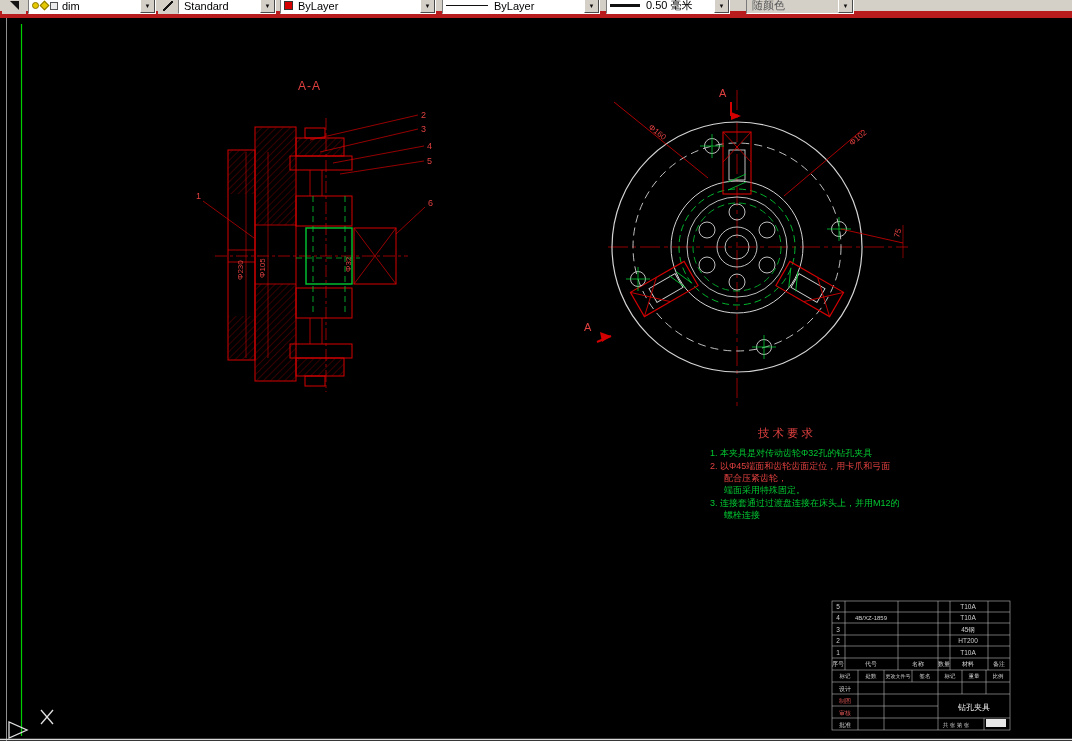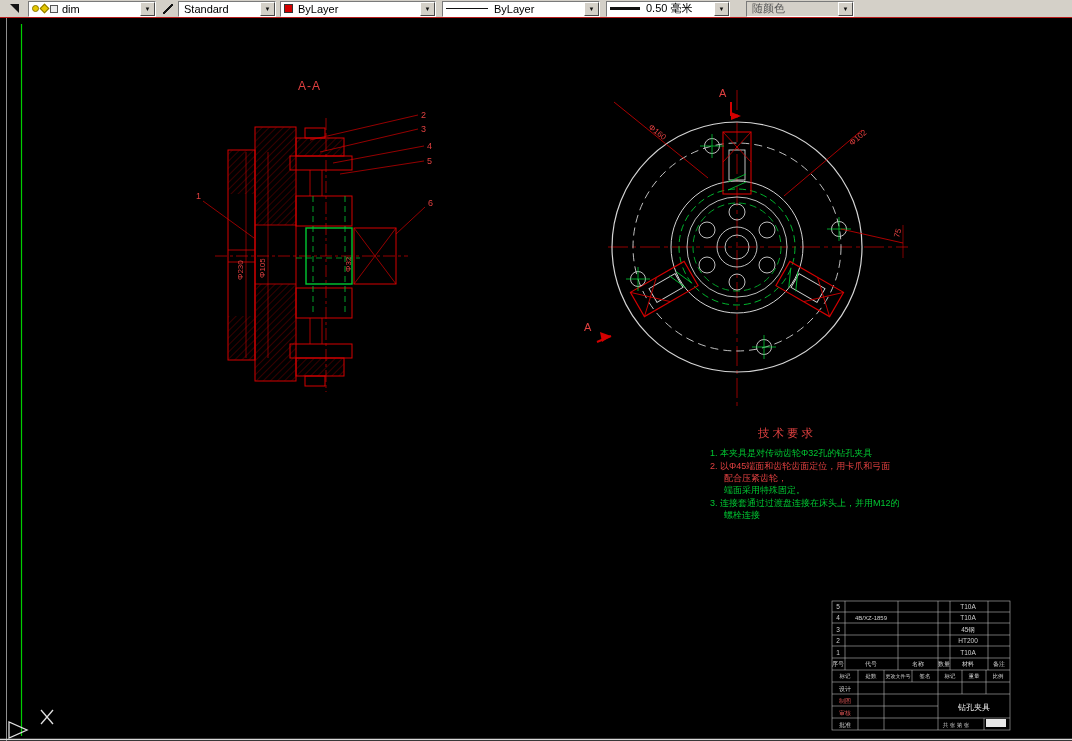--- a/index.html
+++ b/index.html
@@ -1,20 +1,20 @@
 <!DOCTYPE html>
 <html><head>
 <meta charset="utf-8">
 <style>
   * { margin:0; padding:0; box-sizing:border-box; }
   html,body { width:1072px; height:741px; background:#000; overflow:hidden;
               font-family:"Liberation Sans", sans-serif; }
   
   .toolbar { position:absolute; top:0; left:0; width:1072px; height:18px;
-             background:#d4d0c8; border-bottom:1px solid #b91c1c;
+             background:#d4d0c8; border-bottom:7px solid #b91c1c;
              display:flex; align-items:center; z-index:5; }
   .tbtn { width:24px; height:16px; margin-left:2px; background:#d4d0c8;
           display:flex; align-items:center; justify-content:center; }
   .tri-dr { width:0; height:0; border-top:9px solid #141414; border-left:9px solid transparent; }
   .diag-ic { width:10px; height:10px;
              background:linear-gradient(135deg, transparent 44%, #141414 44%, #141414 58%, transparent 58%); }
   .combo { height:16px; background:#fff; border:1px solid;
            border-color:#7a7a7a #ffffff #ffffff #7a7a7a;
            display:flex; align-items:center; font-size:11px; color:#000;
            padding-left:3px; overflow:hidden; white-space:nowrap; }

